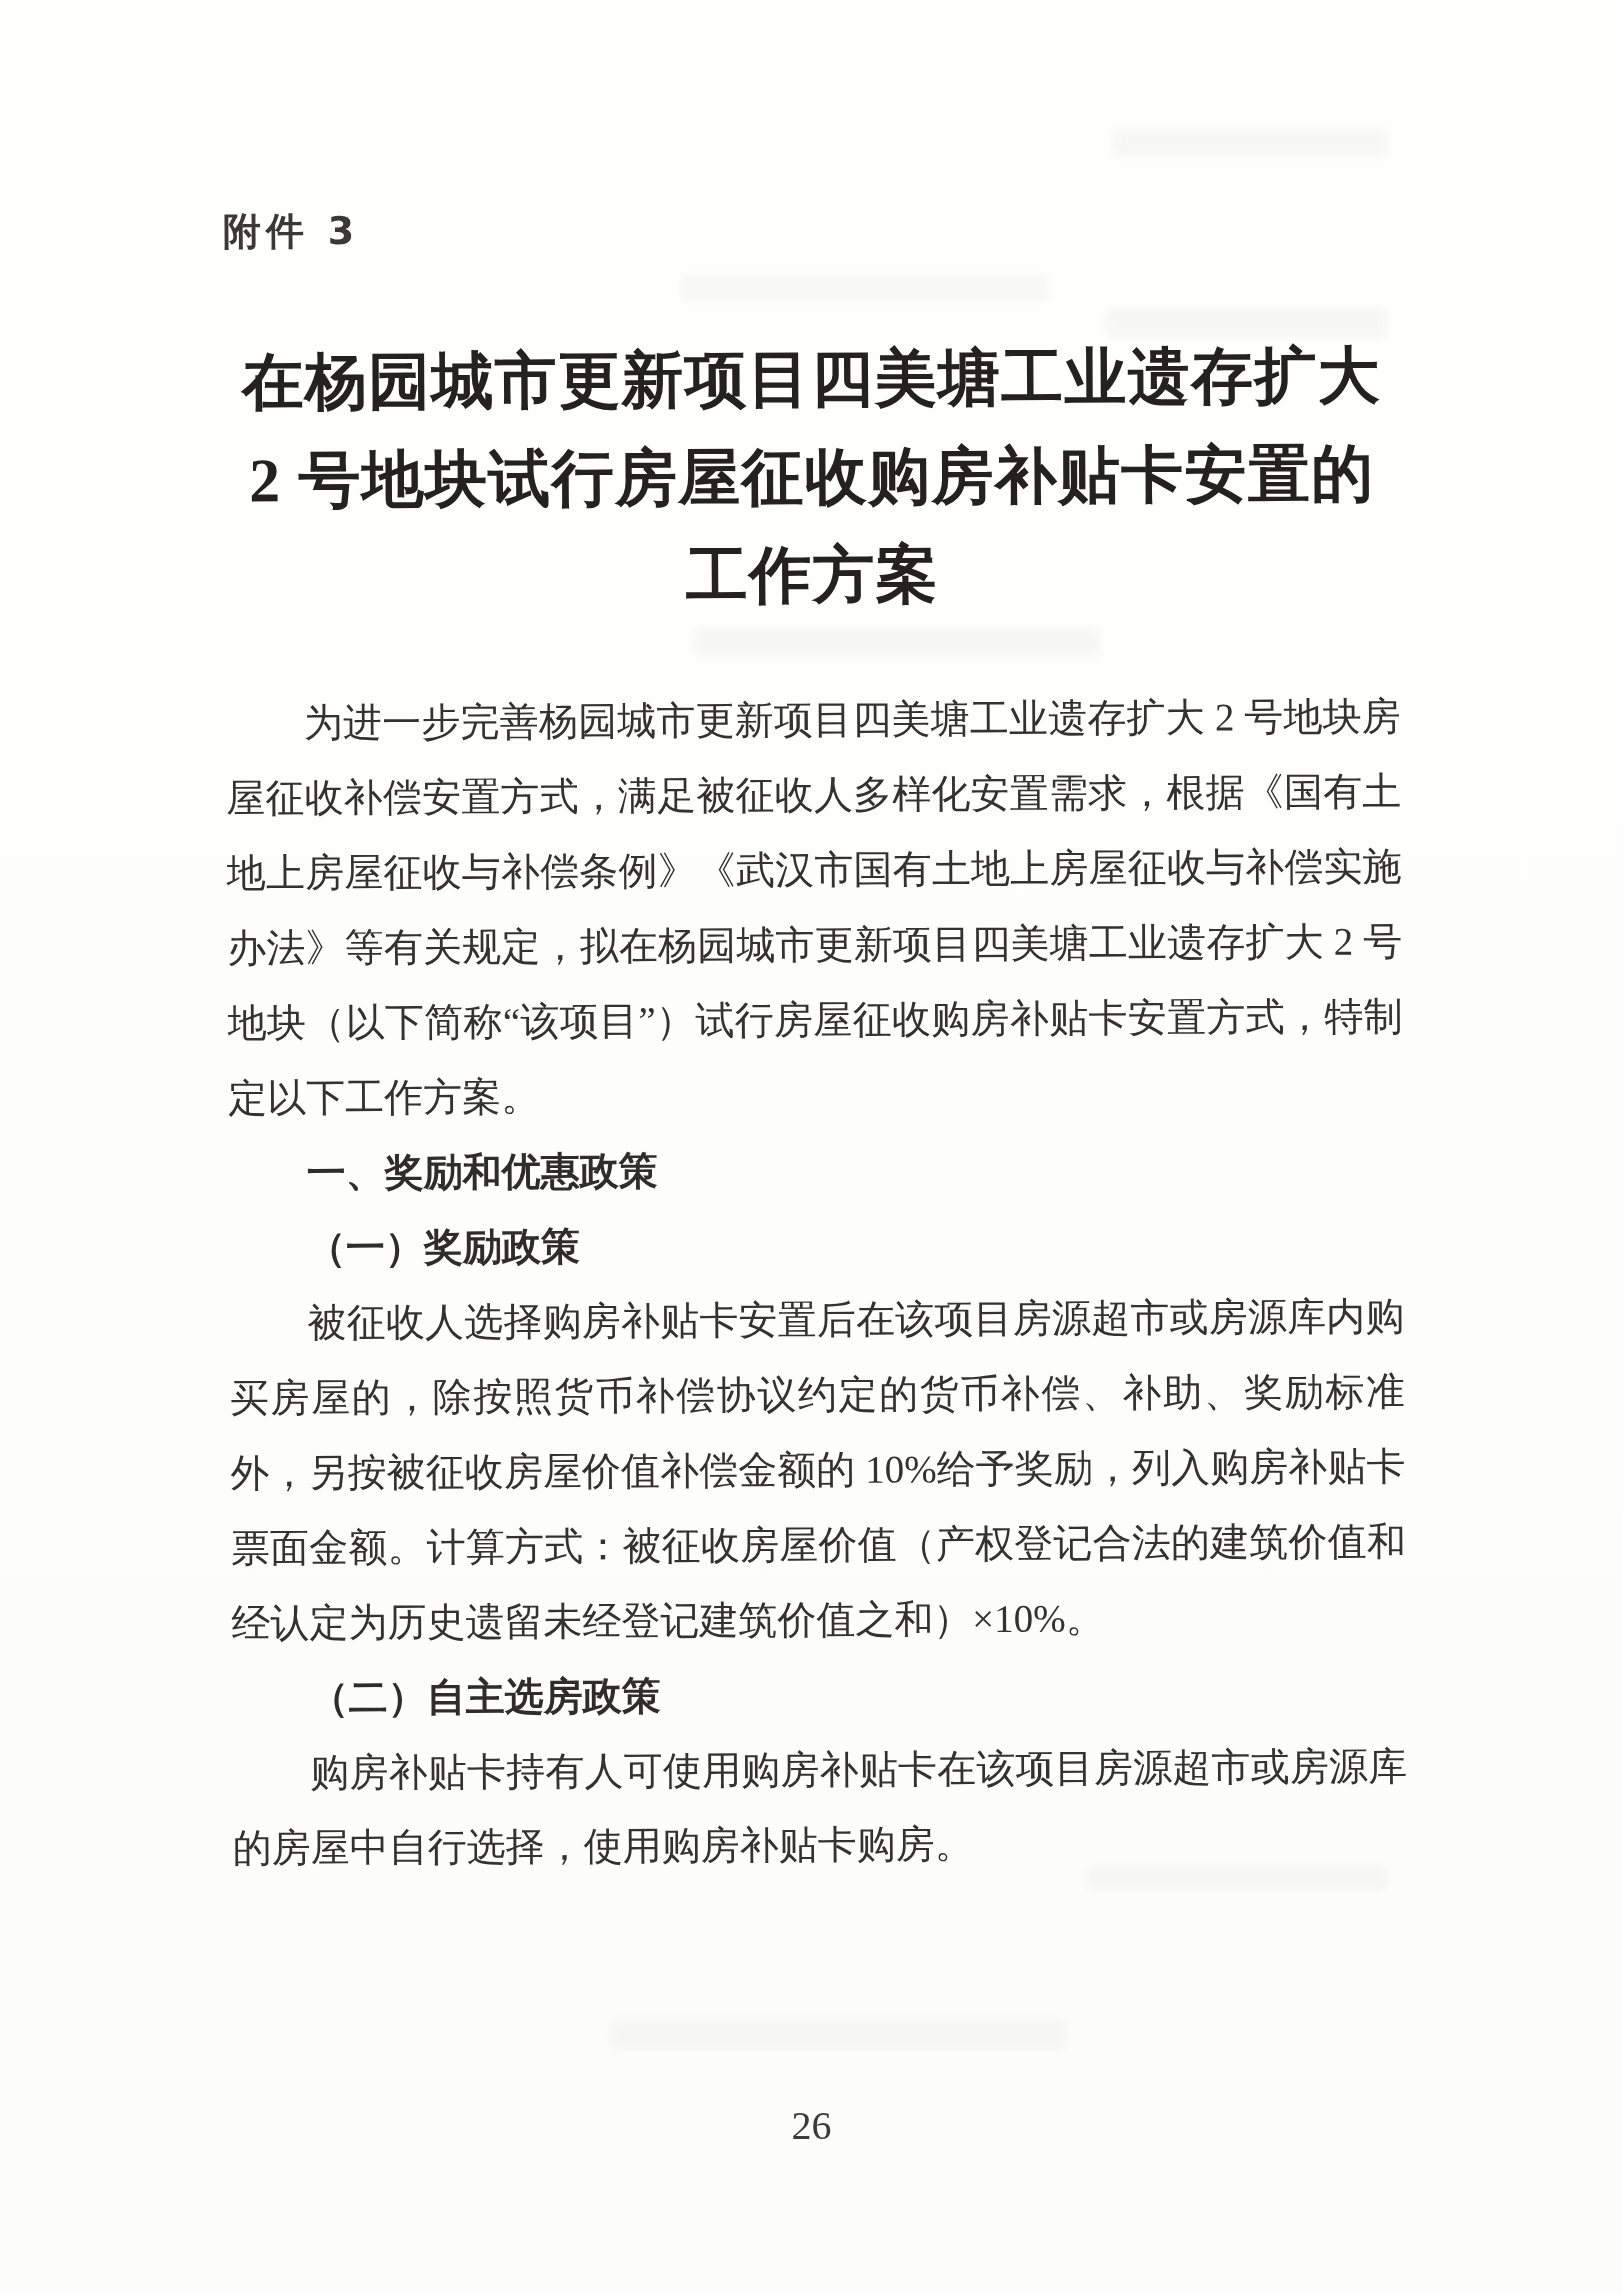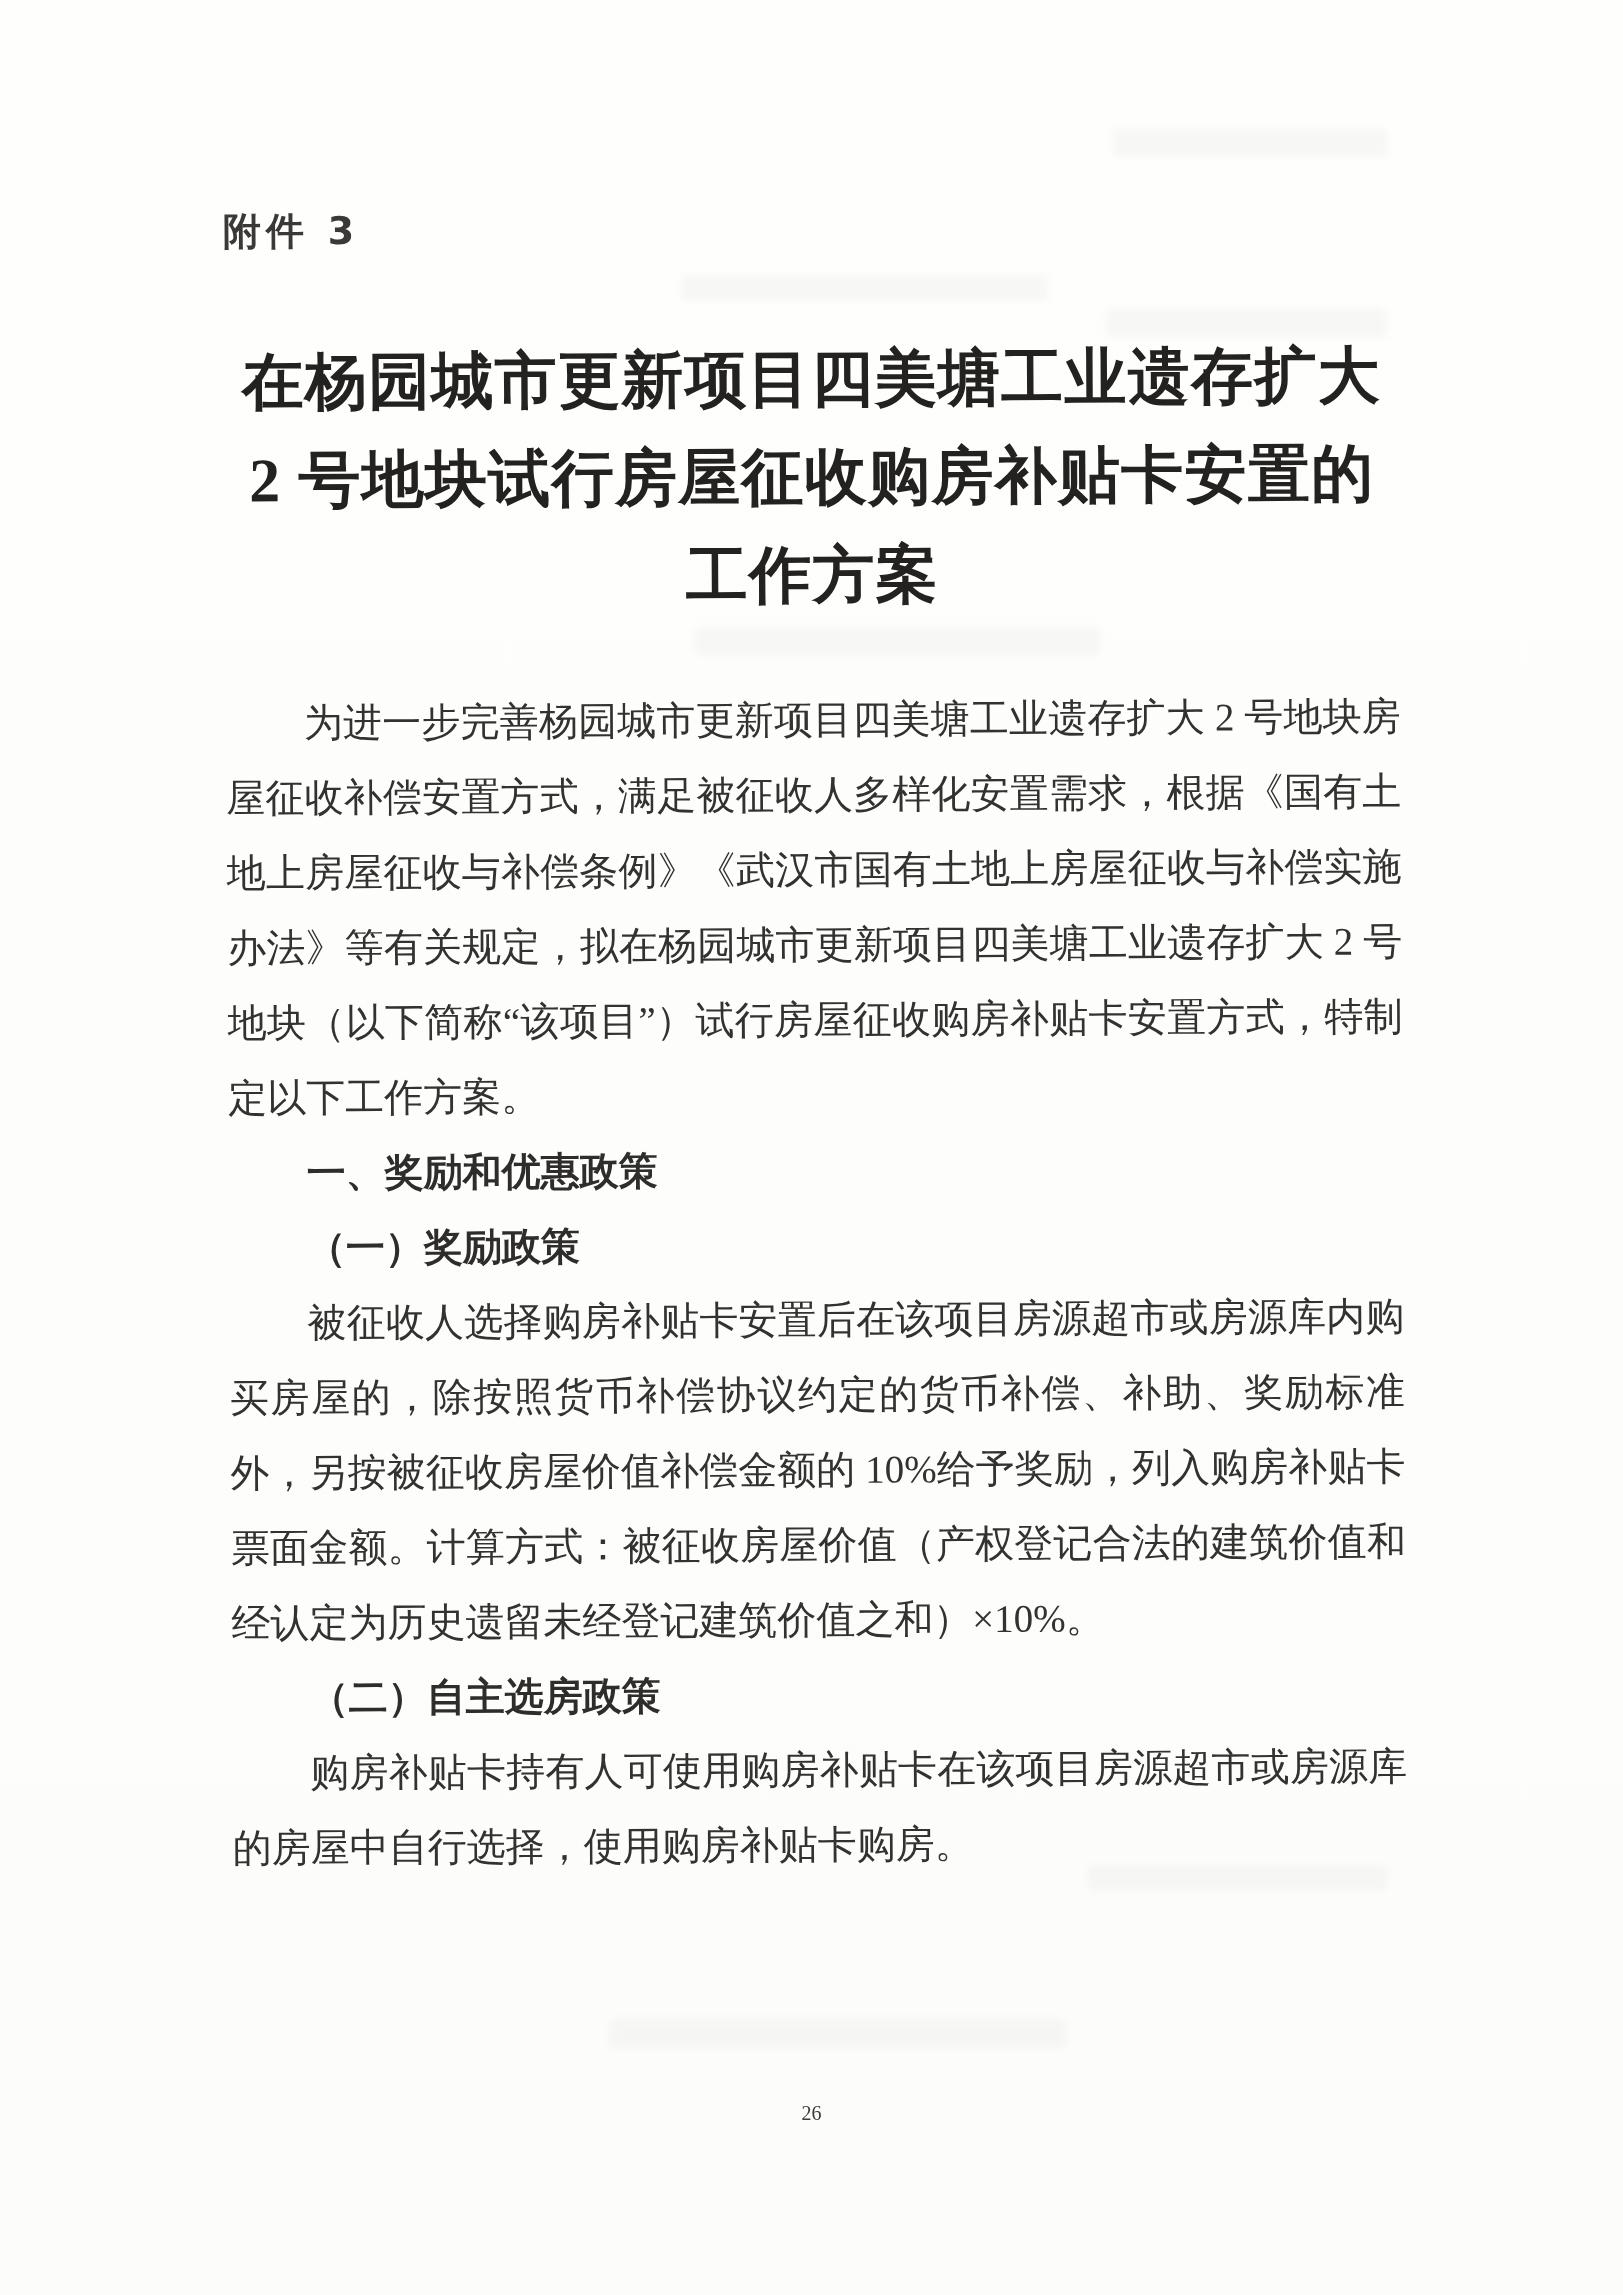--- a/index.html
+++ b/index.html
@@ -69,21 +69,21 @@
     font-family: "Liberation Serif", "DejaVu Serif", serif;
     font-weight: 700;
     color: #2e2d2b;
   }
   .page-number {
     position: absolute;
     top: 2102px;
     left: 0;
     width: 100%;
     text-align: center;
-    font-size: 20px;
+    font-size: 40px;
     color: #3c3b39;
     font-family: "Liberation Serif", serif;
   }
   
   .scan-artifact {
     position: absolute;
     background: #8f8d88;
     opacity: 0.055;
     filter: blur(3.9px);
     border-radius: 6.5px;

